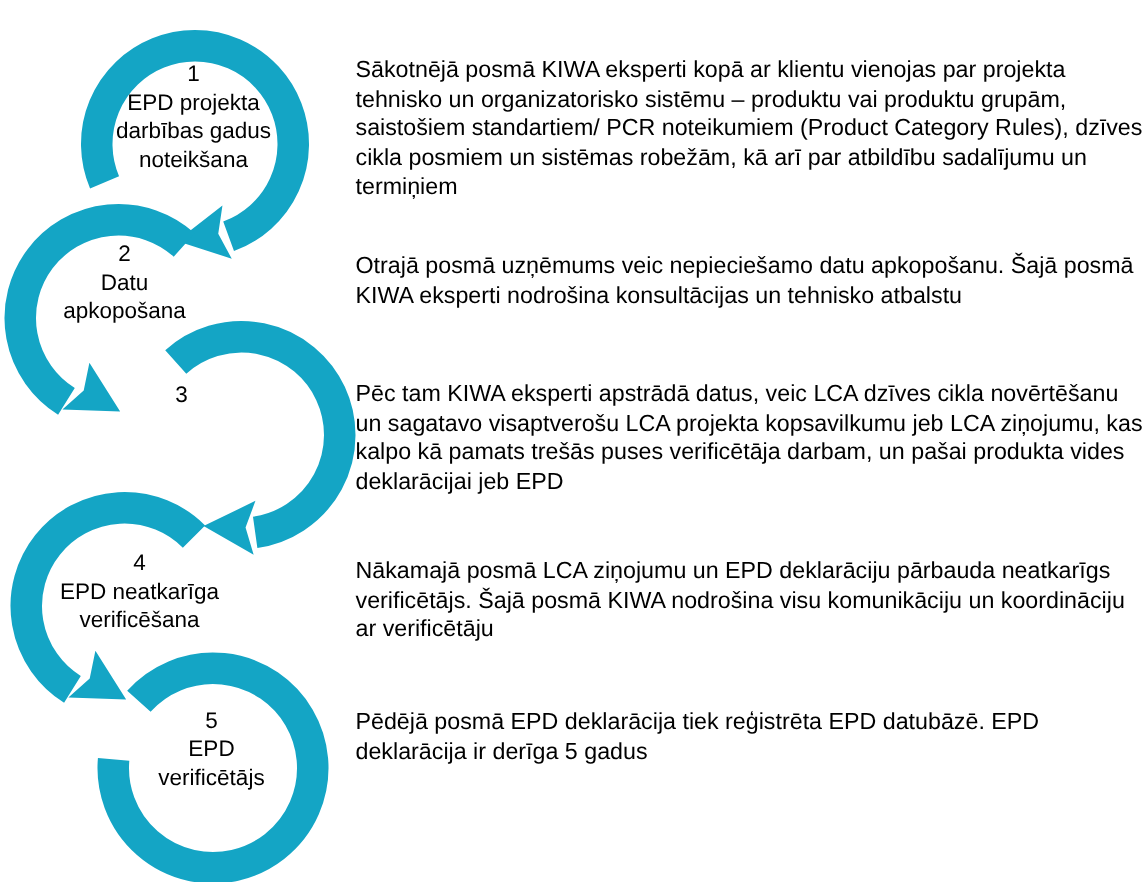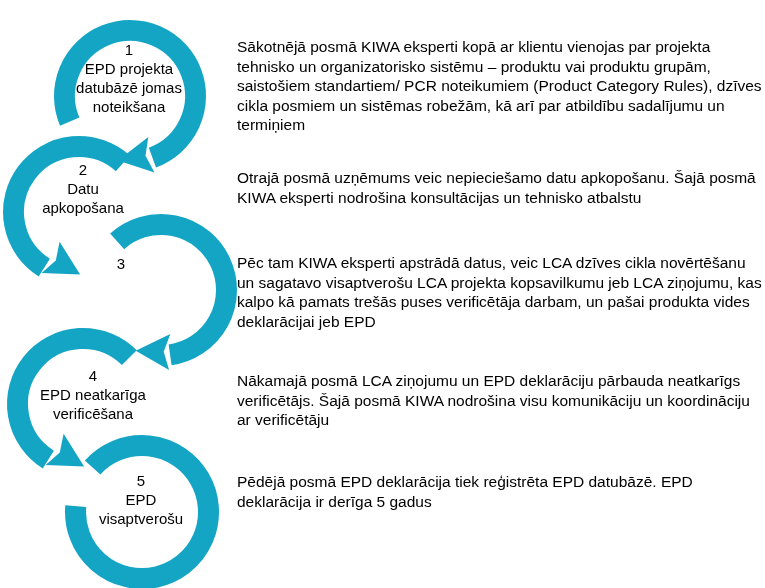--- a/index.html
+++ b/index.html
@@ -65,21 +65,21 @@
         <polygon points="84.1,466.4 45.6,465.0 59.8,452.4 63.6,433.8" fill="#14A5C5"></polygon>
       </g>
       <g>
         <path d="M 92.58086910575327 467.502814677136 A 66.5 66.5 0 1 1 75.75305257689892 506.20414310728074" fill="none" stroke="#14A5C5" stroke-width="21"></path>
       </g>
     </svg>
 
   <div class="step" style="left:34px; top:40px;">
     <div class="num">1</div>
     <div class="lbl">EPD projekta
-datubāzē jomas
+darbības gadus
 noteikšana</div>
   </div>
 
   <div class="step" style="left:-12px; top:160px;">
     <div class="num">2</div>
     <div class="lbl">Datu
 apkopošana</div>
   </div>
 
   <div class="step" style="left:26px; top:254px;">
@@ -88,21 +88,21 @@
 
   <div class="step" style="left:-2px; top:366px;">
     <div class="num">4</div>
     <div class="lbl">EPD neatkarīga
 verificēšana</div>
   </div>
 
   <div class="step" style="left:46px; top:471px;">
     <div class="num">5</div>
     <div class="lbl">EPD
-visaptverošu</div>
+verificētājs</div>
   </div>
 
   <div class="desc" style="top:37px;">Sākotnējā posmā KIWA eksperti kopā ar klientu vienojas par projekta tehnisko un organizatorisko sistēmu – produktu vai produktu grupām, saistošiem standartiem/ PCR noteikumiem (Product Category Rules), dzīves cikla posmiem un sistēmas robežām, kā arī par atbildību sadalījumu un termiņiem</div>
   <div class="desc" style="top:168px;">Otrajā posmā uzņēmums veic nepieciešamo datu apkopošanu. Šajā posmā KIWA eksperti nodrošina konsultācijas un tehnisko atbalstu</div>
   <div class="desc" style="top:253px;">Pēc tam KIWA eksperti apstrādā datus, veic LCA dzīves cikla novērtēšanu un sagatavo visaptverošu LCA projekta kopsavilkumu jeb LCA ziņojumu, kas kalpo kā pamats trešās puses verificētāja darbam, un pašai produkta vides deklarācijai jeb EPD</div>
   <div class="desc" style="top:371px;">Nākamajā posmā LCA ziņojumu un EPD deklarāciju pārbauda neatkarīgs verificētājs. Šajā posmā KIWA nodrošina visu komunikāciju un koordināciju ar verificētāju</div>
   <div class="desc" style="top:472px;">Pēdējā posmā EPD deklarācija tiek reģistrēta EPD datubāzē. EPD deklarācija ir derīga 5 gadus</div>
 
 </div>
 

